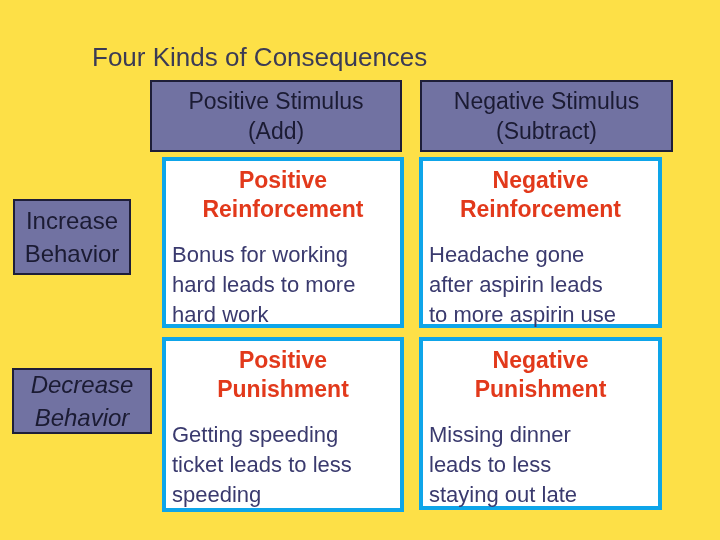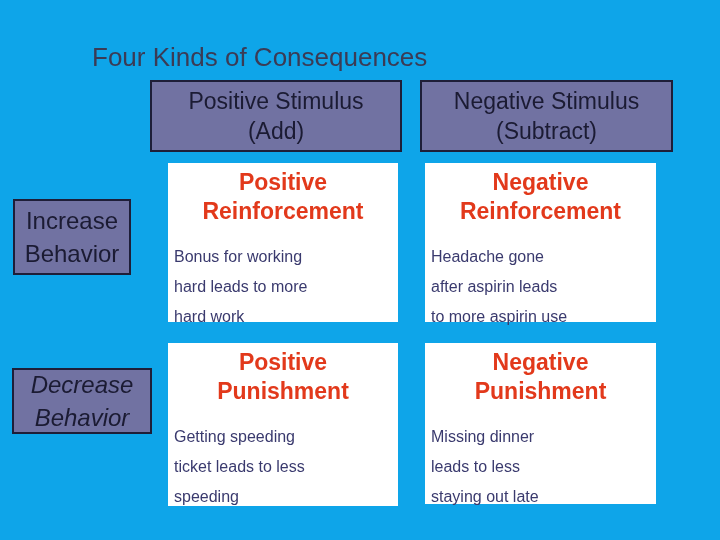--- a/index.html
+++ b/index.html
@@ -5,21 +5,21 @@
   html, body {
     margin: 0;
     padding: 0;
     background: #ffffff;
     font-family: "Liberation Sans", sans-serif;
   }
   .slide {
     position: relative;
     width: 720px;
     height: 540px;
-    background: #0ea5e9;
+    background: #fde047;
     overflow: hidden;
   }
   .title {
     position: absolute;
     left: 92px;
     top: 42px;
     font-size: 26px;
     color: #3B3B55;
     white-space: pre-line;
   }
@@ -46,40 +46,40 @@
   .rowlabel {
     font-size: 24px;
     line-height: 33px;
   }
   .rowlabel-1 { left: 13px; top: 199px; width: 118px; height: 76px; }
   .rowlabel-2 { left: 12px; top: 368px; width: 140px; height: 66px; font-style: italic; }
   .cell {
     position: absolute;
     box-sizing: border-box;
     background: #ffffff;
-    border: 6px solid #0ea5e9;
+    border: 4px solid #0ea5e9;
   }
   .cell-1 { left: 162px; top: 157px; width: 242px; height: 171px; }
   .cell-2 { left: 419px; top: 157px; width: 243px; height: 171px; }
   .cell-3 { left: 162px; top: 337px; width: 242px; height: 175px; }
   .cell-4 { left: 419px; top: 337px; width: 243px; height: 173px; }
   .cell-heading {
     margin-top: 5px;
     text-align: center;
     color: #E2391B;
     font-weight: bold;
     font-size: 23px;
     line-height: 29px;
     white-space: pre-line;
   }
   .cell-body {
     margin-top: 16px;
     padding: 0 6px;
     color: #3A3A6E;
-    font-size: 16px;
+    font-size: 22px;
     line-height: 30px;
     white-space: pre-line;
   }
 </style>
 </head>
 <body>
 
 <div class="slide">
 
   <div class="title">Four Kinds of Consequences</div>

